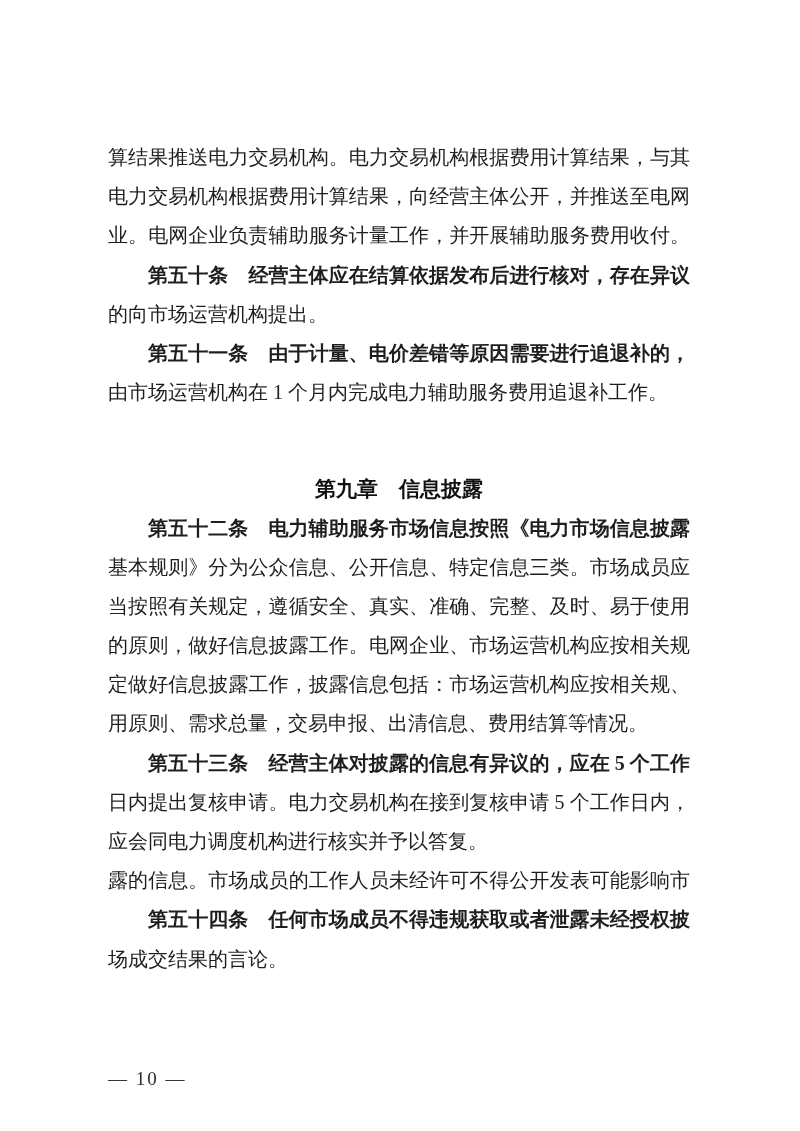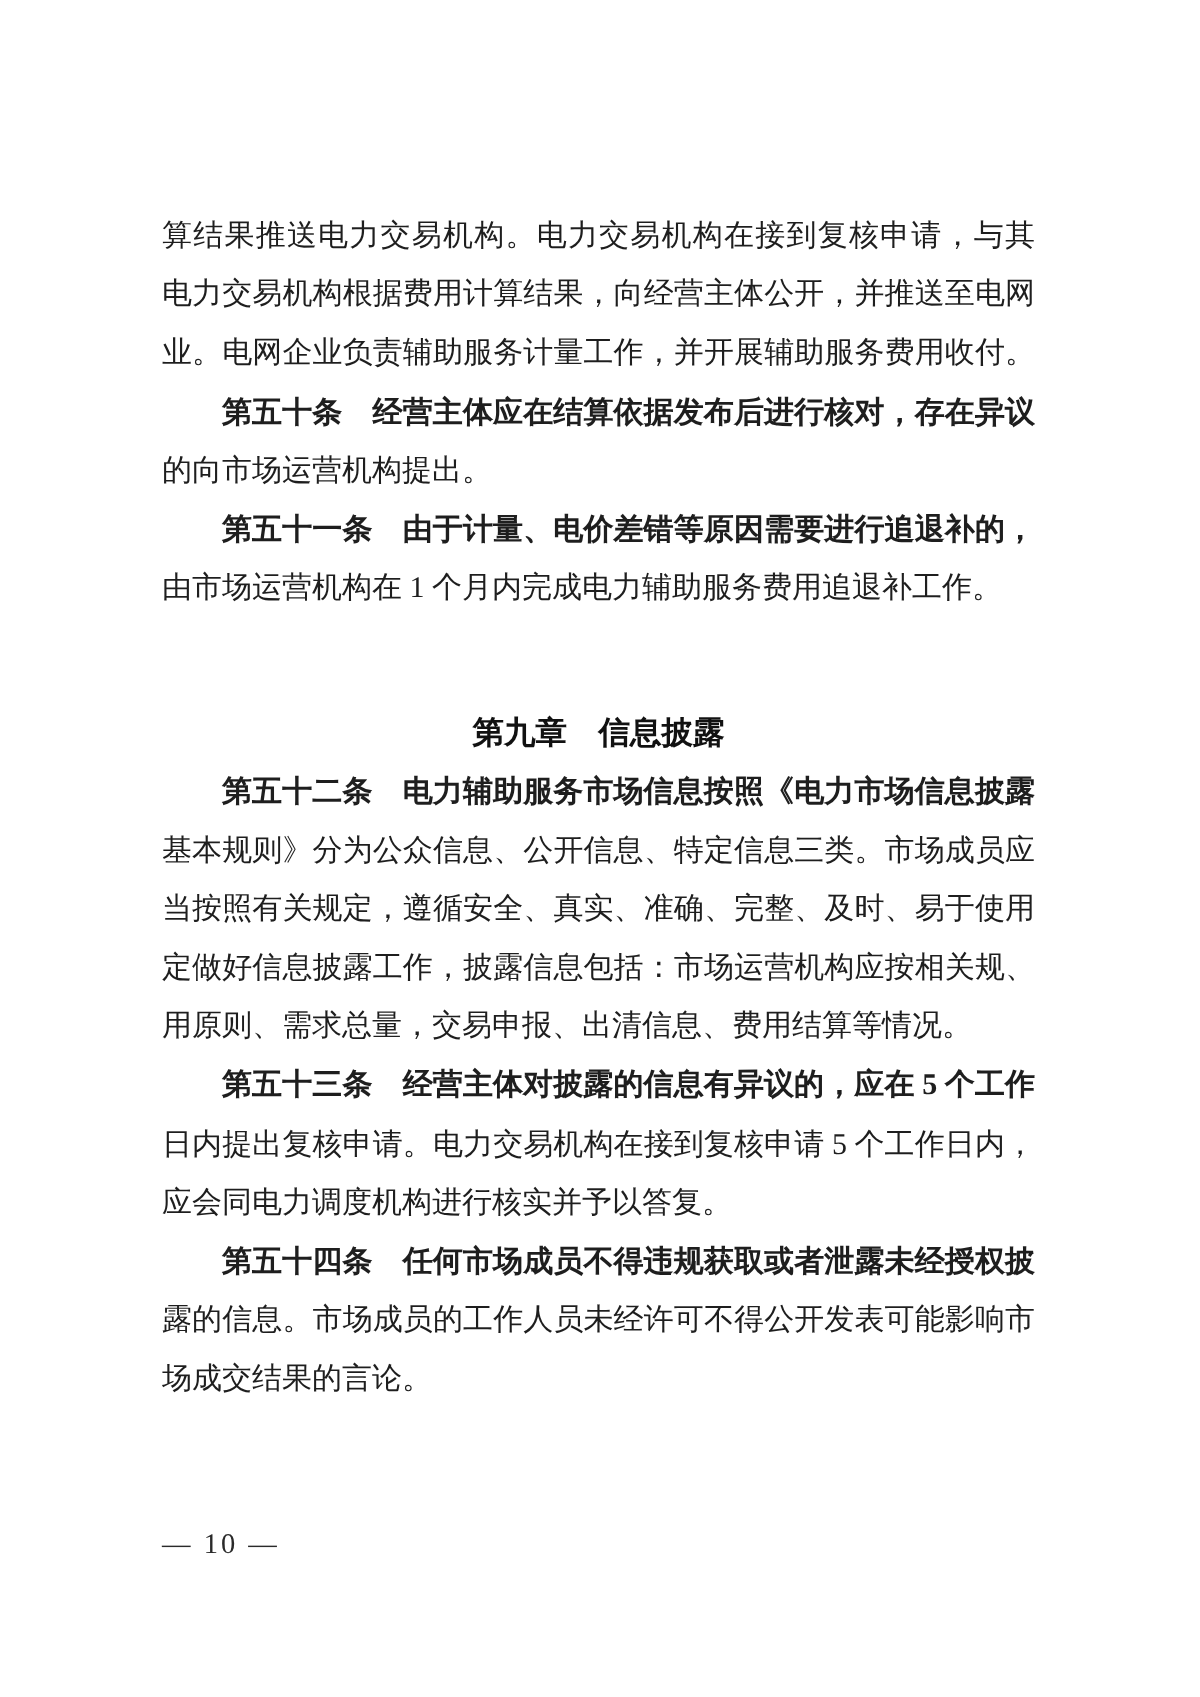--- a/index.html
+++ b/index.html
@@ -40,58 +40,59 @@
     font-size: 21px;
     line-height: 39.2px;
     height: 39.2px;
     margin-top: 57px;
     text-align: center;
     color: #111111;
   }
   .footer {
     position: absolute;
     left: 108px;
-    top: 1017px;
+    top: 1066px;
     font-size: 19px;
     line-height: 26px;
     color: #2a2a2a;
     letter-spacing: 2px;
   }
 </style>
 </head>
 <body>
 
 <div class="page">
   <div class="body-text" id="doc-body">
       <div class="paragraph">
-        <div class="line fill">算结果推送电力交易机构。电力交易机构在接到复核申请，与其</div>
+        <div class="line fill">算结果推送电力交易机构。电力交易机构根据费用计算结果，与其</div>
         <div class="line fill">电力交易机构根据费用计算结果，向经营主体公开，并推送至电网企</div>
         <div class="line fill">业。电网企业负责辅助服务计量工作，并开展辅助服务费用收付。</div>
       </div>
       <div class="paragraph">
         <div class="line fill indent">第五十条　经营主体应在结算依据发布后进行核对，存在异议</div>
         <div class="line">的向市场运营机构提出。</div>
       </div>
       <div class="paragraph">
         <div class="line fill indent">第五十一条　由于计量、电价差错等原因需要进行追退补的，</div>
         <div class="line">由市场运营机构在 1 个月内完成电力辅助服务费用追退补工作。</div>
       </div>
       <div class="chapter-heading">第九章　信息披露</div>
       <div class="paragraph">
         <div class="line fill indent">第五十二条　电力辅助服务市场信息按照《电力市场信息披露</div>
         <div class="line fill">基本规则》分为公众信息、公开信息、特定信息三类。市场成员应</div>
         <div class="line fill">当按照有关规定，遵循安全、真实、准确、完整、及时、易于使用</div>
+        <div class="line fill">的原则，做好信息披露工作。电网企业、市场运营机构应按相关规</div>
         <div class="line fill">定做好信息披露工作，披露信息包括：市场运营机构应按相关规、调</div>
         <div class="line">用原则、需求总量，交易申报、出清信息、费用结算等情况。</div>
       </div>
       <div class="paragraph">
         <div class="line fill indent">第五十三条　经营主体对披露的信息有异议的，应在 5 个工作</div>
         <div class="line fill">日内提出复核申请。电力交易机构在接到复核申请 5 个工作日内，</div>
         <div class="line">应会同电力调度机构进行核实并予以答复。</div>
       </div>
       <div class="paragraph">
+        <div class="line fill">露的信息。市场成员的工作人员未经许可不得公开发表可能影响市</div>
         <div class="line fill indent">第五十四条　任何市场成员不得违规获取或者泄露未经授权披</div>
-        <div class="line fill">露的信息。市场成员的工作人员未经许可不得公开发表可能影响市</div>
         <div class="line">场成交结果的言论。</div>
       </div>
     </div>
   <div class="footer">— 10 —</div>
 </div>
 
 </body></html>

